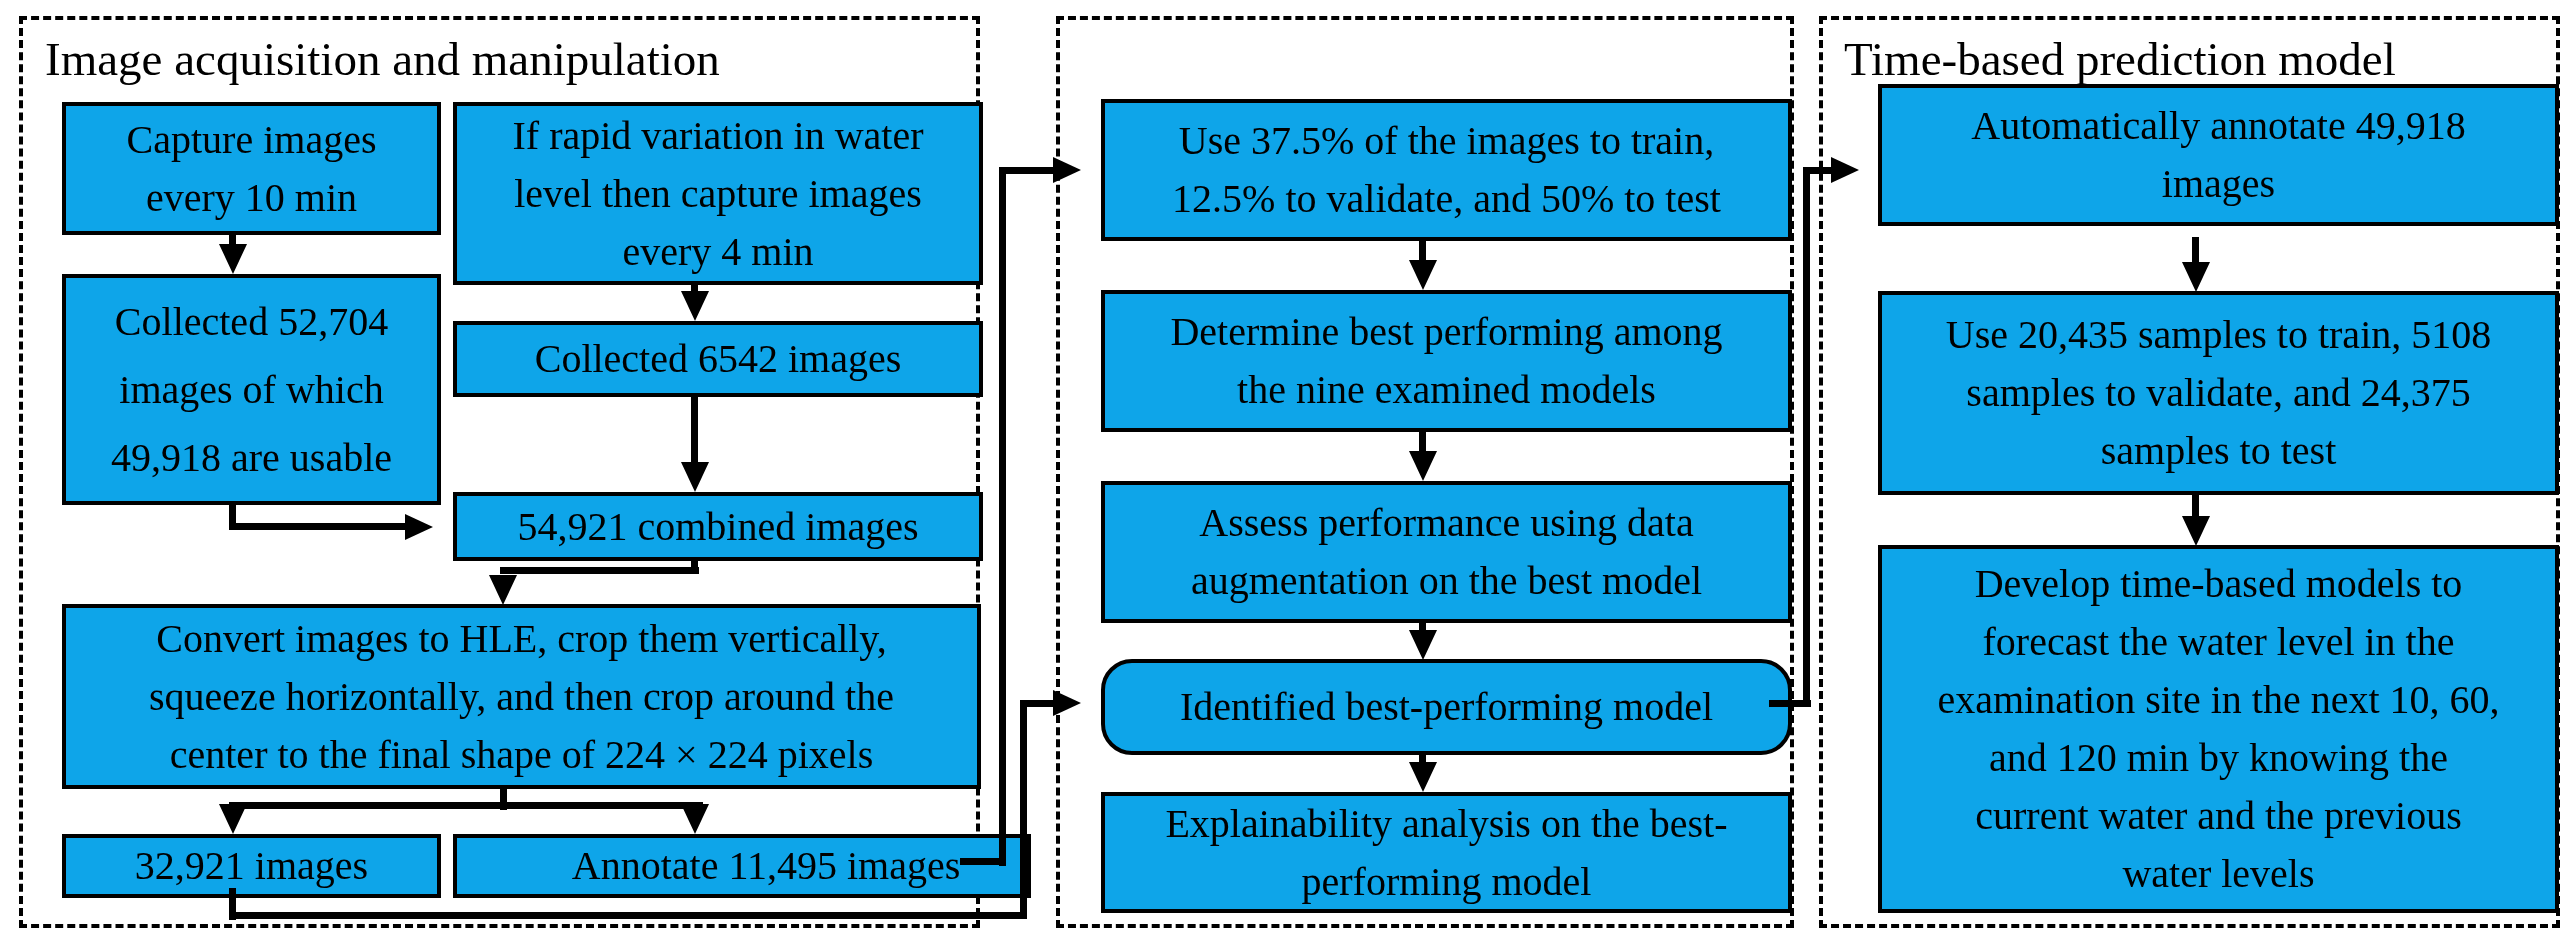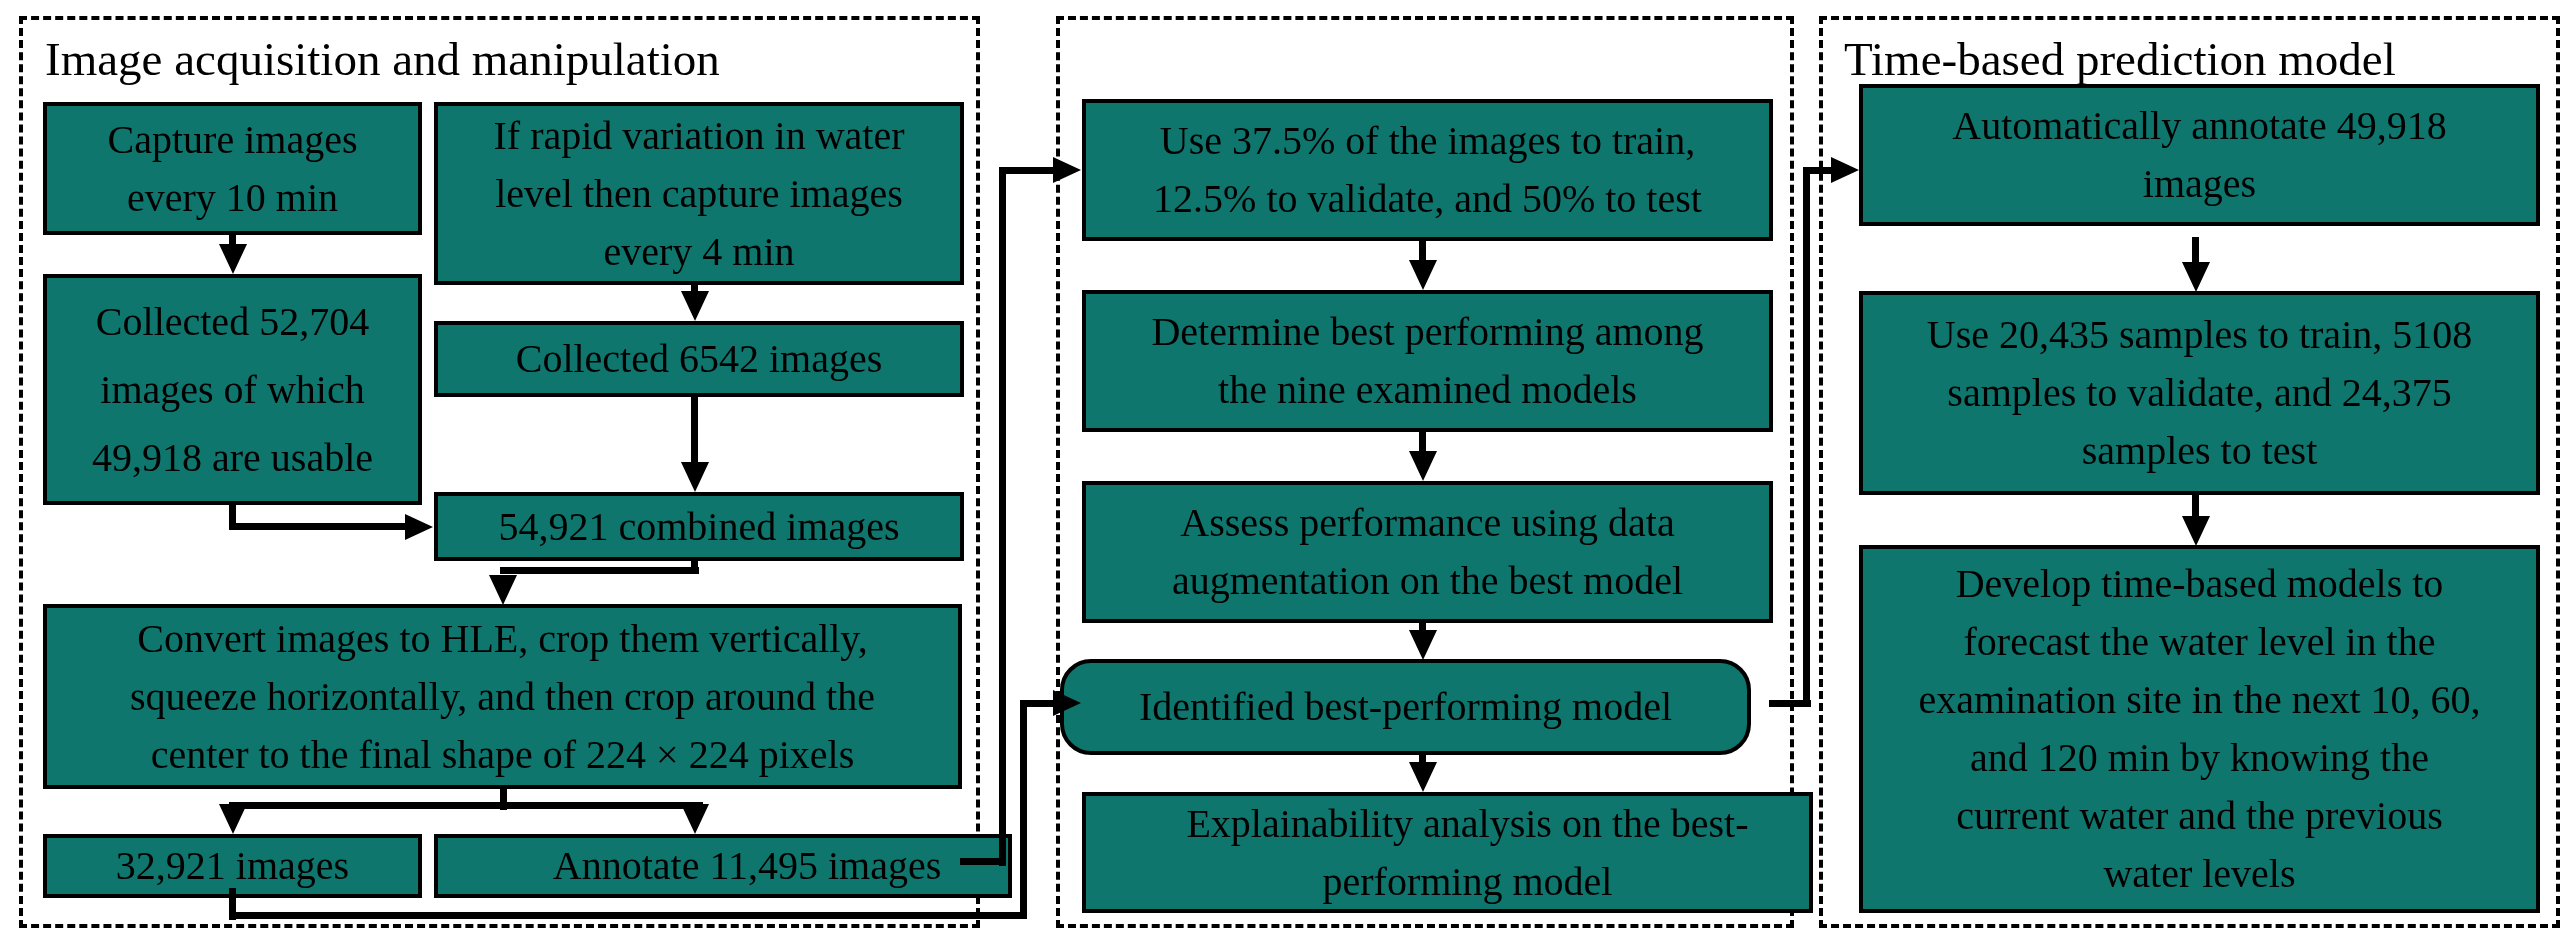--- a/index.html
+++ b/index.html
@@ -19,28 +19,29 @@
   }
   .panel-title{
     position:absolute;
     font-size:47px;
     white-space:pre;
     color:#000;
   }
   .fbox{
     position:absolute;
     border:4.3px solid #000;
-    background:#0f766e;
+    background:#0ea5e9;
     display:flex;
     align-items:center;
     justify-content:center;
     text-align:center;
     font-size:40px;
     line-height:60px;
     white-space:pre;
+    margin-left:19px;
   }
   .fbox.tall{line-height:68px;}
   .fbox.mid{line-height:58px;}
   .seg{position:absolute;background:#000;}
   .head-d{ 
     position:absolute;width:0;height:0;
     border-left:14.3px solid transparent;
     border-right:14.3px solid transparent;
     border-top:30px solid #000;
   }
@@ -88,23 +89,23 @@
 
   <div class="fbox mid" style="left:1082px;top:99px;width:683px;height:134px;">Use 37.5% of the images to train,
 12.5% to validate, and 50% to test</div>
 
   <div class="fbox mid" style="left:1082px;top:290px;width:683px;height:134px;">Determine best performing among
 the nine examined models</div>
 
   <div class="fbox mid" style="left:1082px;top:481px;width:683px;height:134px;">Assess performance using data
 augmentation on the best model</div>
 
-  <div class="fbox" style="left:1060px;top:659px;width:683px;height:88px;border-radius:31px;">Identified best-performing model</div>
+  <div class="fbox" style="left:1082px;top:659px;width:683px;height:88px;border-radius:31px;">Identified best-performing model</div>
 
-  <div class="fbox mid" style="left:1082px;top:792px;width:683px;height:113px;padding-left:40px;">Explainability analysis on the best-
+  <div class="fbox mid" style="left:1082px;top:792px;width:683px;height:113px;">Explainability analysis on the best-
 performing model</div>
 
   <div class="fbox mid" style="left:1859px;top:84px;width:673px;height:134px;">Automatically annotate 49,918
 images</div>
 
   <div class="fbox mid" style="left:1859px;top:291px;width:673px;height:196px;">Use 20,435 samples to train, 5108
 samples to validate, and 24,375
 samples to test</div>
 
   <div class="fbox mid" style="left:1859px;top:545px;width:673px;height:360px;">Develop time-based models to

